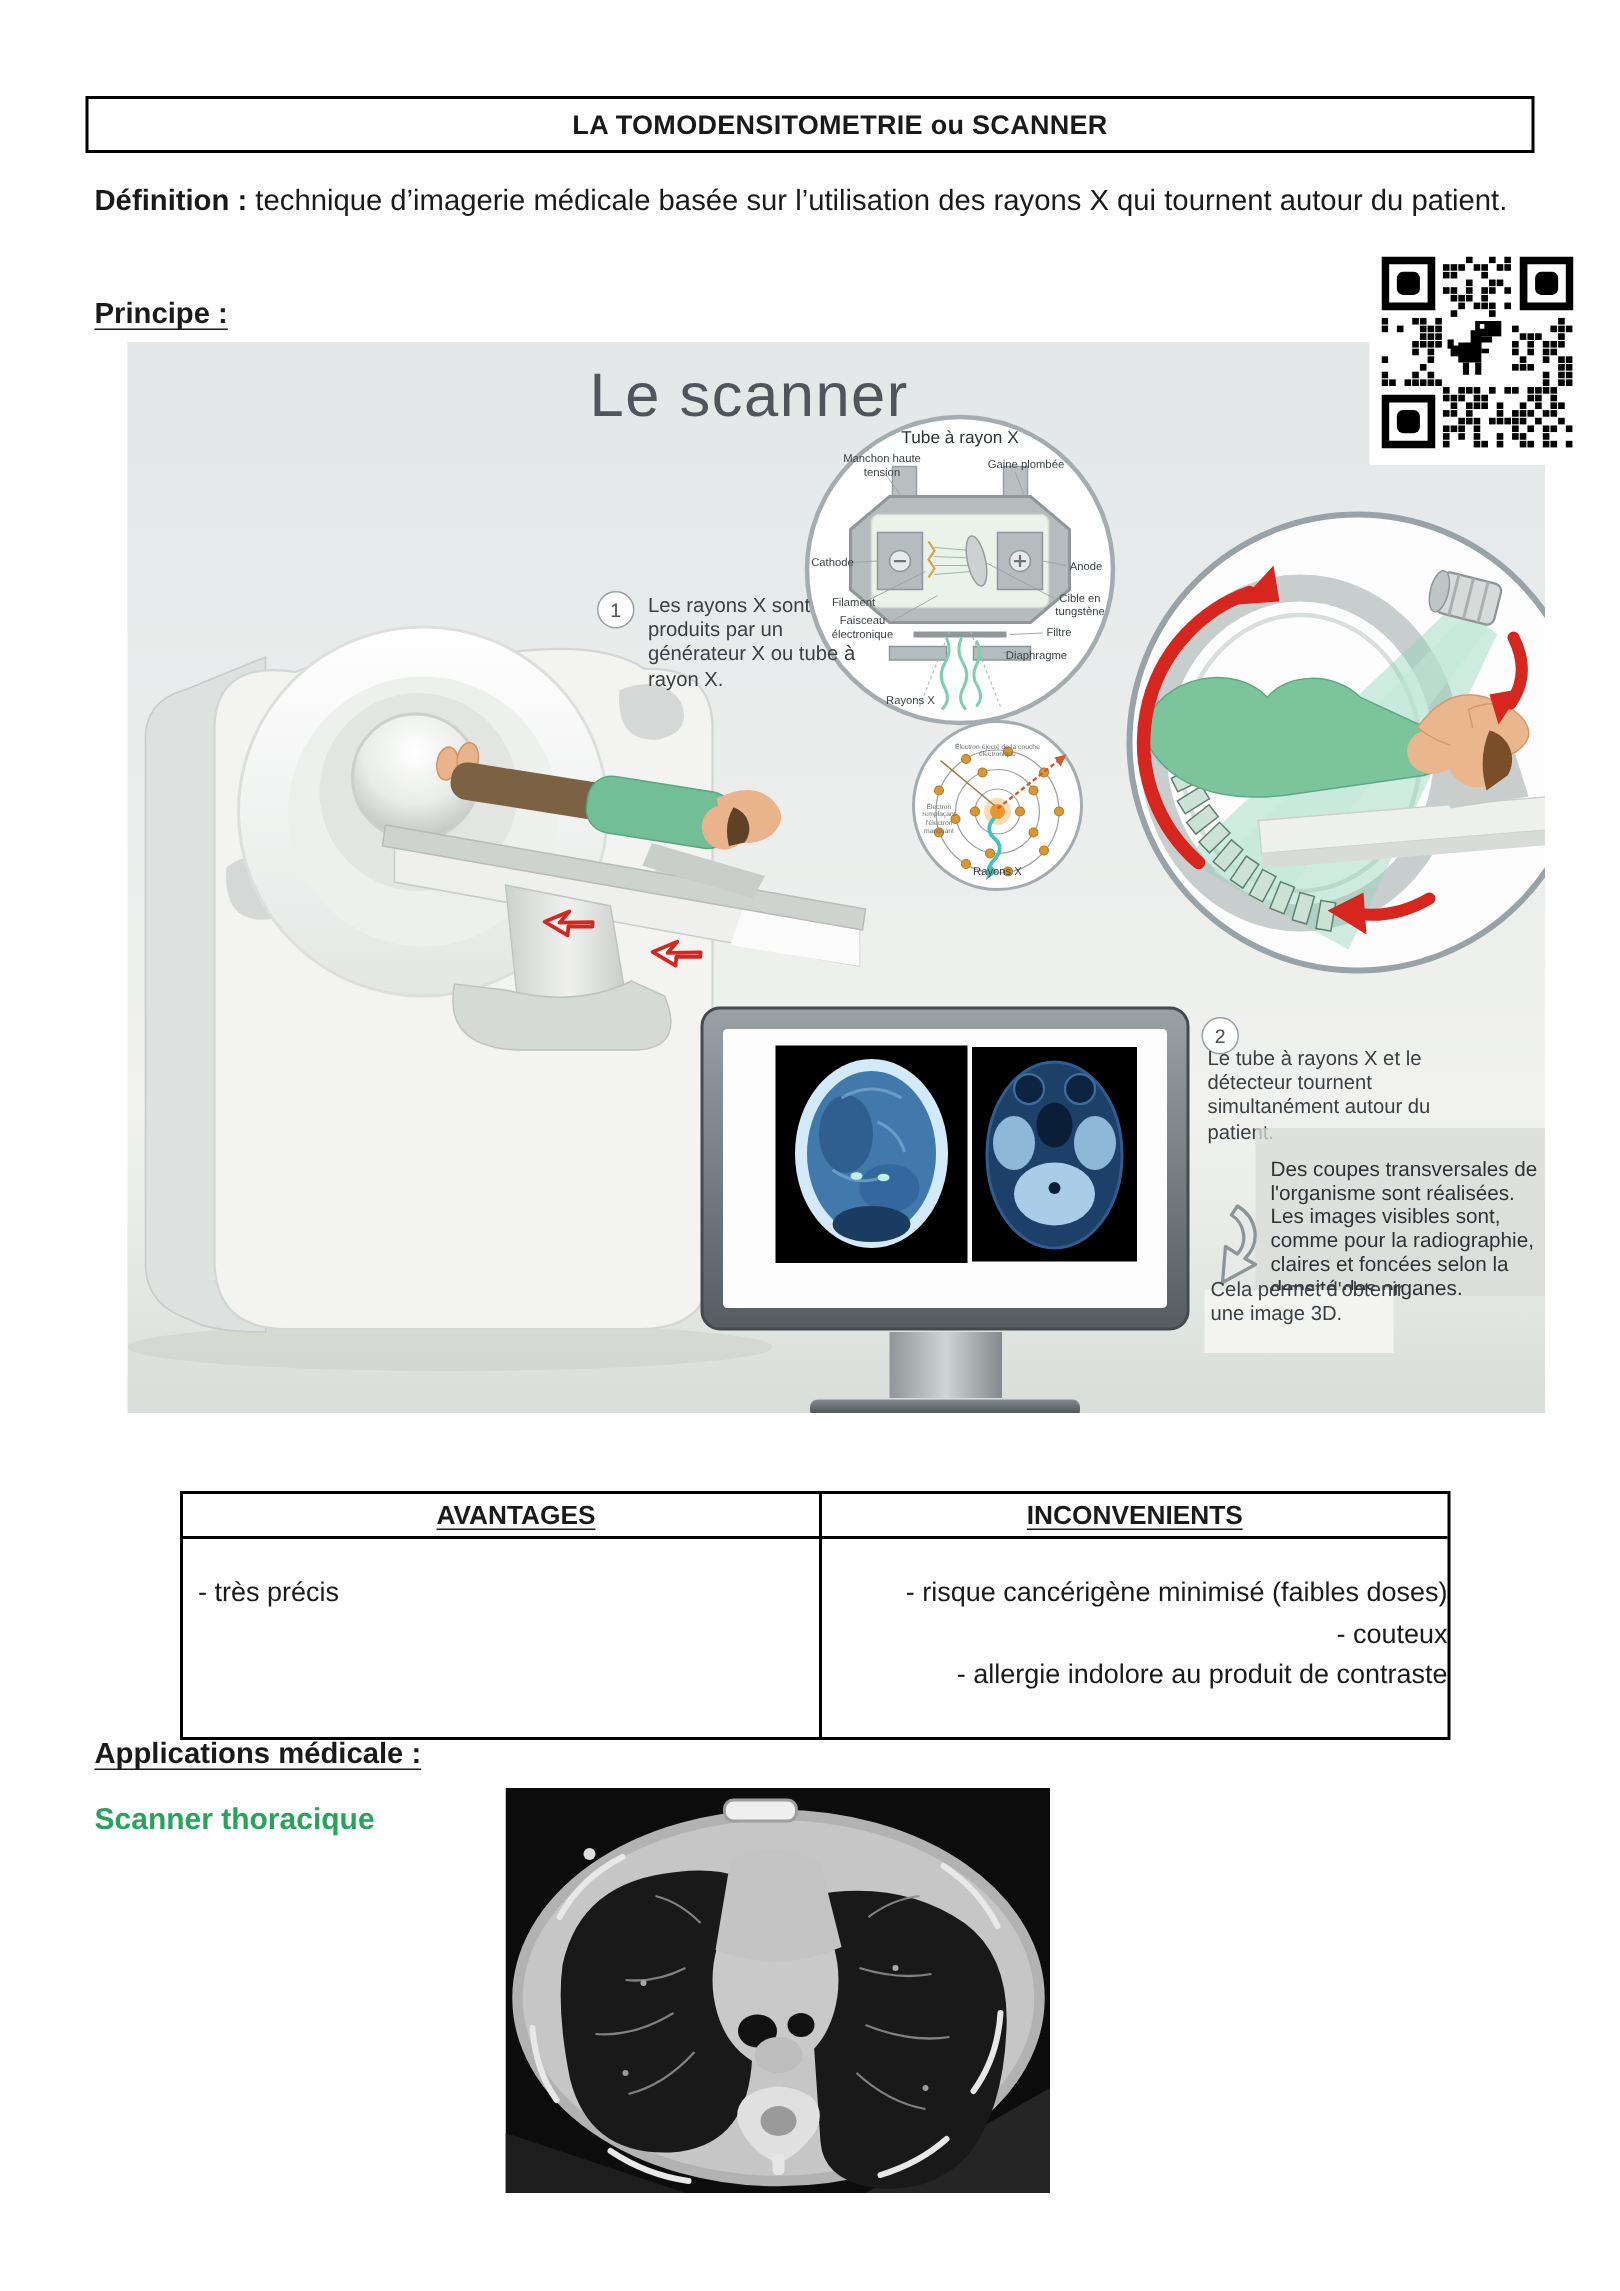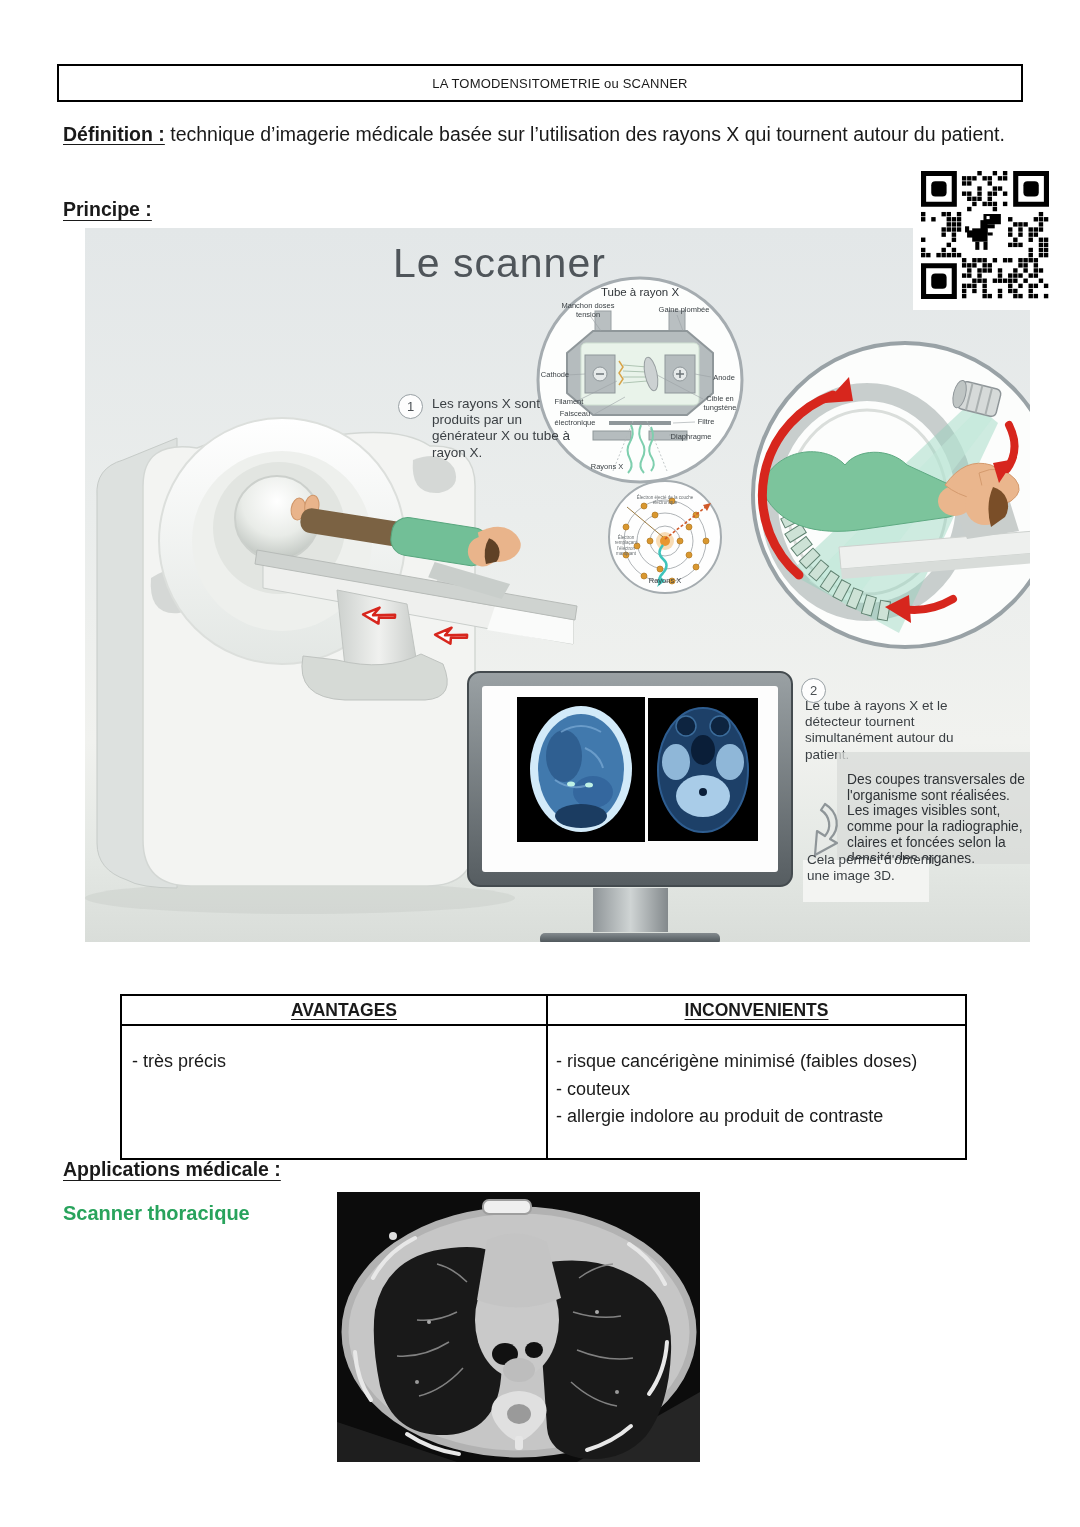--- a/index.html
+++ b/index.html
@@ -2,24 +2,24 @@
 <html><head>
 <meta charset="utf-8">
 <style>
   html,body{margin:0;padding:0;background:#fff;}
   #page{position:relative;width:1080px;height:1527px;background:#ffffff;
         font-family:"Liberation Sans",sans-serif;color:#1a1a1a;overflow:hidden;}
   .abs{position:absolute;}
   
   #title-box{left:57px;top:64px;width:962px;height:34px;border:2px solid #000;
              display:flex;align-items:center;justify-content:center;}
-  #title-box span{font-weight:normal;font-size:13px;letter-spacing:.2px;margin-left:40px;}
+  #title-box span{font-weight:bold;font-size:18px;letter-spacing:.2px;margin-left:40px;}
   #definition{left:63px;top:116px;width:960px;font-size:19.5px;line-height:37px;
               text-align:justify;}
-  #definition .lbl{font-weight:bold;text-decoration:underline;text-underline-offset:3px;}
+  #definition .lbl{font-weight:bold;text-underline-offset:3px;}
   .heading{font-size:19.5px;font-weight:bold;text-decoration:underline;text-underline-offset:4px;}
   
   #illu{left:85px;top:228px;width:945px;height:714px;overflow:hidden;
         background:linear-gradient(180deg,#e3e7e8 0%,#eaedec 40%,#f1f2ef 72%,#e4e8e4 88%,#d9ddd9 100%);}
   #illu-title{left:308px;top:12px;font-size:41px;color:#4f555a;letter-spacing:1px;}
   .step-circle{width:23px;height:23px;border:1.5px solid #98a0a4;border-radius:50%;
                background:#fdfdfd;color:#4b5054;font-size:13px;display:flex;
                align-items:center;justify-content:center;}
   .step-text{font-size:13.5px;line-height:1.2;color:#3a3f43;}
   #slices-bg{left:752px;top:524px;width:196px;height:112px;background:#d8dbd8;opacity:.75;}
@@ -166,21 +166,21 @@
           <line x1="32" y1="100" x2="50" y2="99"></line>
             <line x1="176" y1="102" x2="160" y2="99"></line>
           <line x1="42" y1="126" x2="82" y2="106"></line>
             <line x1="58" y1="140" x2="90" y2="122"></line>
           <line x1="168" y1="124" x2="122" y2="100"></line>
             <line x1="160" y1="147" x2="138" y2="148"></line>
           <line x1="142" y1="160" x2="134" y2="160"></line>
         </g>
       </svg>
       <div id="tube-title">Tube à rayon X</div>
-      <div class="tlab" style="left:20px;top:27px;width:66px;">Manchon doses tension</div>
+      <div class="tlab" style="left:20px;top:27px;width:66px;">Manchon haute tension</div>
       <div class="tlab" style="left:116px;top:31px;width:66px;">Gaine plombée</div>
       <div class="tlab" style="left:2px;top:96px;width:36px;">Cathode</div>
       <div class="tlab" style="left:172px;top:99px;width:34px;">Anode</div>
       <div class="tlab" style="left:14px;top:123px;width:40px;">Filament</div>
       <div class="tlab" style="left:14px;top:135px;width:52px;">Faisceau électronique</div>
       <div class="tlab" style="left:162px;top:120px;width:46px;">Cible en tungstène</div>
       <div class="tlab" style="left:156px;top:143px;width:30px;">Filtre</div>
       <div class="tlab" style="left:128px;top:158px;width:56px;">Diaphragme</div>
       <div class="tlab" style="left:50px;top:188px;width:44px;">Rayons X</div>
     </div>
@@ -547,21 +547,21 @@
       <span>AVANTAGES</span>
     </div>
     <div class="hdr" style="left:426px;right:0;border-radius:12px;">
       <span>INCONVENIENTS</span>
     </div>
     <div id="tbl-hline"></div>
     <div id="tbl-divider"></div>
     <div class="cell" style="left:0;width:424px;padding-left:10px;">
       <div>- très précis</div>
     </div>
-    <div class="cell" style="left:426px;right:0;padding-left:8px;">
+    <div class="cell" style="left:426px;right:0;padding-left:8px;text-align:right;">
       <div>- risque cancérigène minimisé (faibles doses)</div>
       <div>- couteux</div>
       <div>- allergie indolore au produit de contraste</div>
     </div>
   </div>
 
   <div class="abs heading" id="apps-label">Applications médicale :</div>
   <div class="abs" id="app-green" style="color: rgb(40, 163, 92);">Scanner thoracique</div>
 
   <svg class="abs" style="left:337px;top:1192px;" width="363" height="270" viewBox="0 0 363 270">

